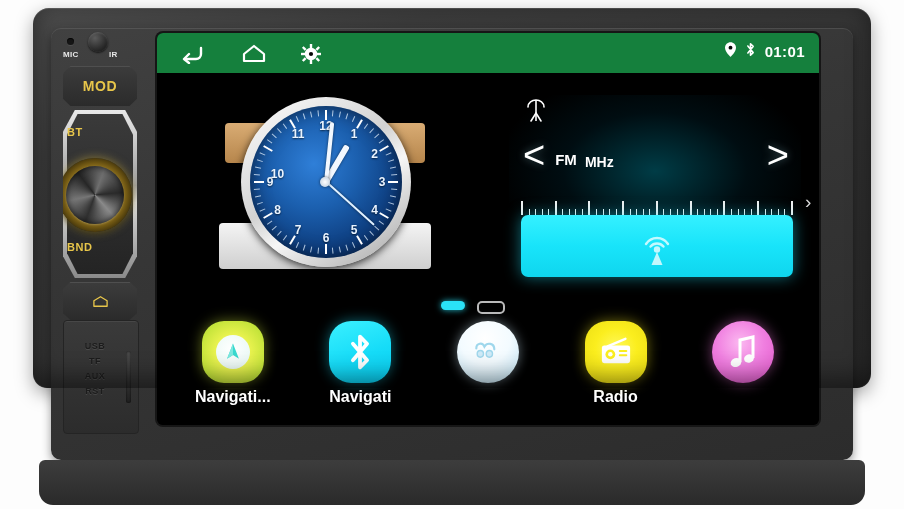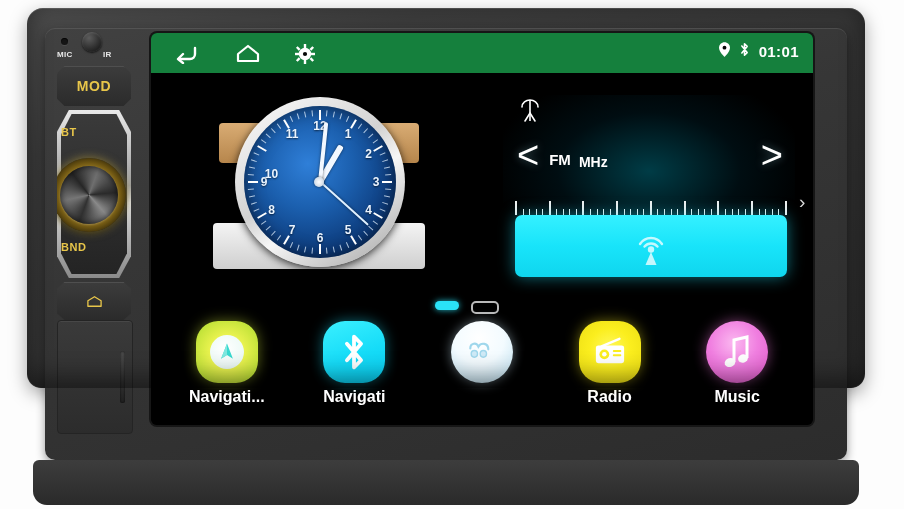--- a/index.html
+++ b/index.html
@@ -3,21 +3,21 @@
 <meta charset="utf-8">
 <style>
   html,body{margin:0;padding:0;background:#ffffff;}
   body{width:904px;height:509px;overflow:hidden;font-family:"Liberation Sans",sans-serif;}
 
   
   #scene{position:relative;width:904px;height:509px;background:#fdfdfd;}
 
   
   #device{
-    position:absolute;left:27px;top:8px;width:838px;height:380px;
+    position:absolute;left:33px;top:8px;width:838px;height:380px;
     background:linear-gradient(160deg,#4a4a4a 0%,#3a3a3a 22%,#313131 55%,#272727 100%);
     border-radius:16px 16px 14px 14px;
     box-shadow:0 6px 18px rgba(0,0,0,.35);
   }
   #device:after{
     content:"";position:absolute;left:0;top:0;width:100%;height:100%;
     border-radius:16px;pointer-events:none;
     box-shadow:inset 0 1px 0 rgba(255,255,255,.12), inset 0 -10px 24px rgba(0,0,0,.45);
   }
   
@@ -241,20 +241,26 @@
         <div class="hwbtn" id="btn-home">
           <span class="home-glyph">
             <svg viewBox="0 0 20 15" width="15" height="11">
               <path d="M1 14 L1 6.5 L10 1 L19 6.5 L19 14 Z" fill="none" stroke="#e8c64a" stroke-width="1.8" stroke-linejoin="round"></path>
             </svg>
           </span>
         </div>
       </div>
 
       <div id="portdoor">
+        <div id="portlabels">
+          <div>USB</div>
+          <div>TF</div>
+          <div>AUX</div>
+          <div>RST</div>
+        </div>
         <div id="doorgrip"></div>
       </div>
     </div>
 
     <div id="screen">
 
       <div id="statusbar">
         <div class="navicon" id="nav-back">
           <svg viewBox="0 0 26 22" width="26" height="22">
             <path d="M22 6 L22 12 A5 5 0 0 1 17 17 L6 17" fill="none" stroke="#fff" stroke-width="2.4" stroke-linecap="round" stroke-linejoin="round"></path>
@@ -531,19 +537,18 @@
         <div class="app">
           <div class="appicon">
               <div id="ic-music">
             <svg viewBox="0 0 34 36" width="34" height="36">
               <path d="M14 28 L14 6 L27 3 L27 24" fill="none" stroke="#fff" stroke-width="3"></path>
               <ellipse cx="10" cy="28.5" rx="5.4" ry="4.4" fill="#fff" transform="rotate(-18 10 28.5)"></ellipse>
               <ellipse cx="23" cy="24.5" rx="5" ry="4.1" fill="#fff" transform="rotate(-18 23 24.5)"></ellipse>
             </svg>
           </div>
             </div>
-          <div class="applabel">Music</div>
         </div>
 
       </div>
     </div>
   </div>
 </div>
 
 </body></html>

